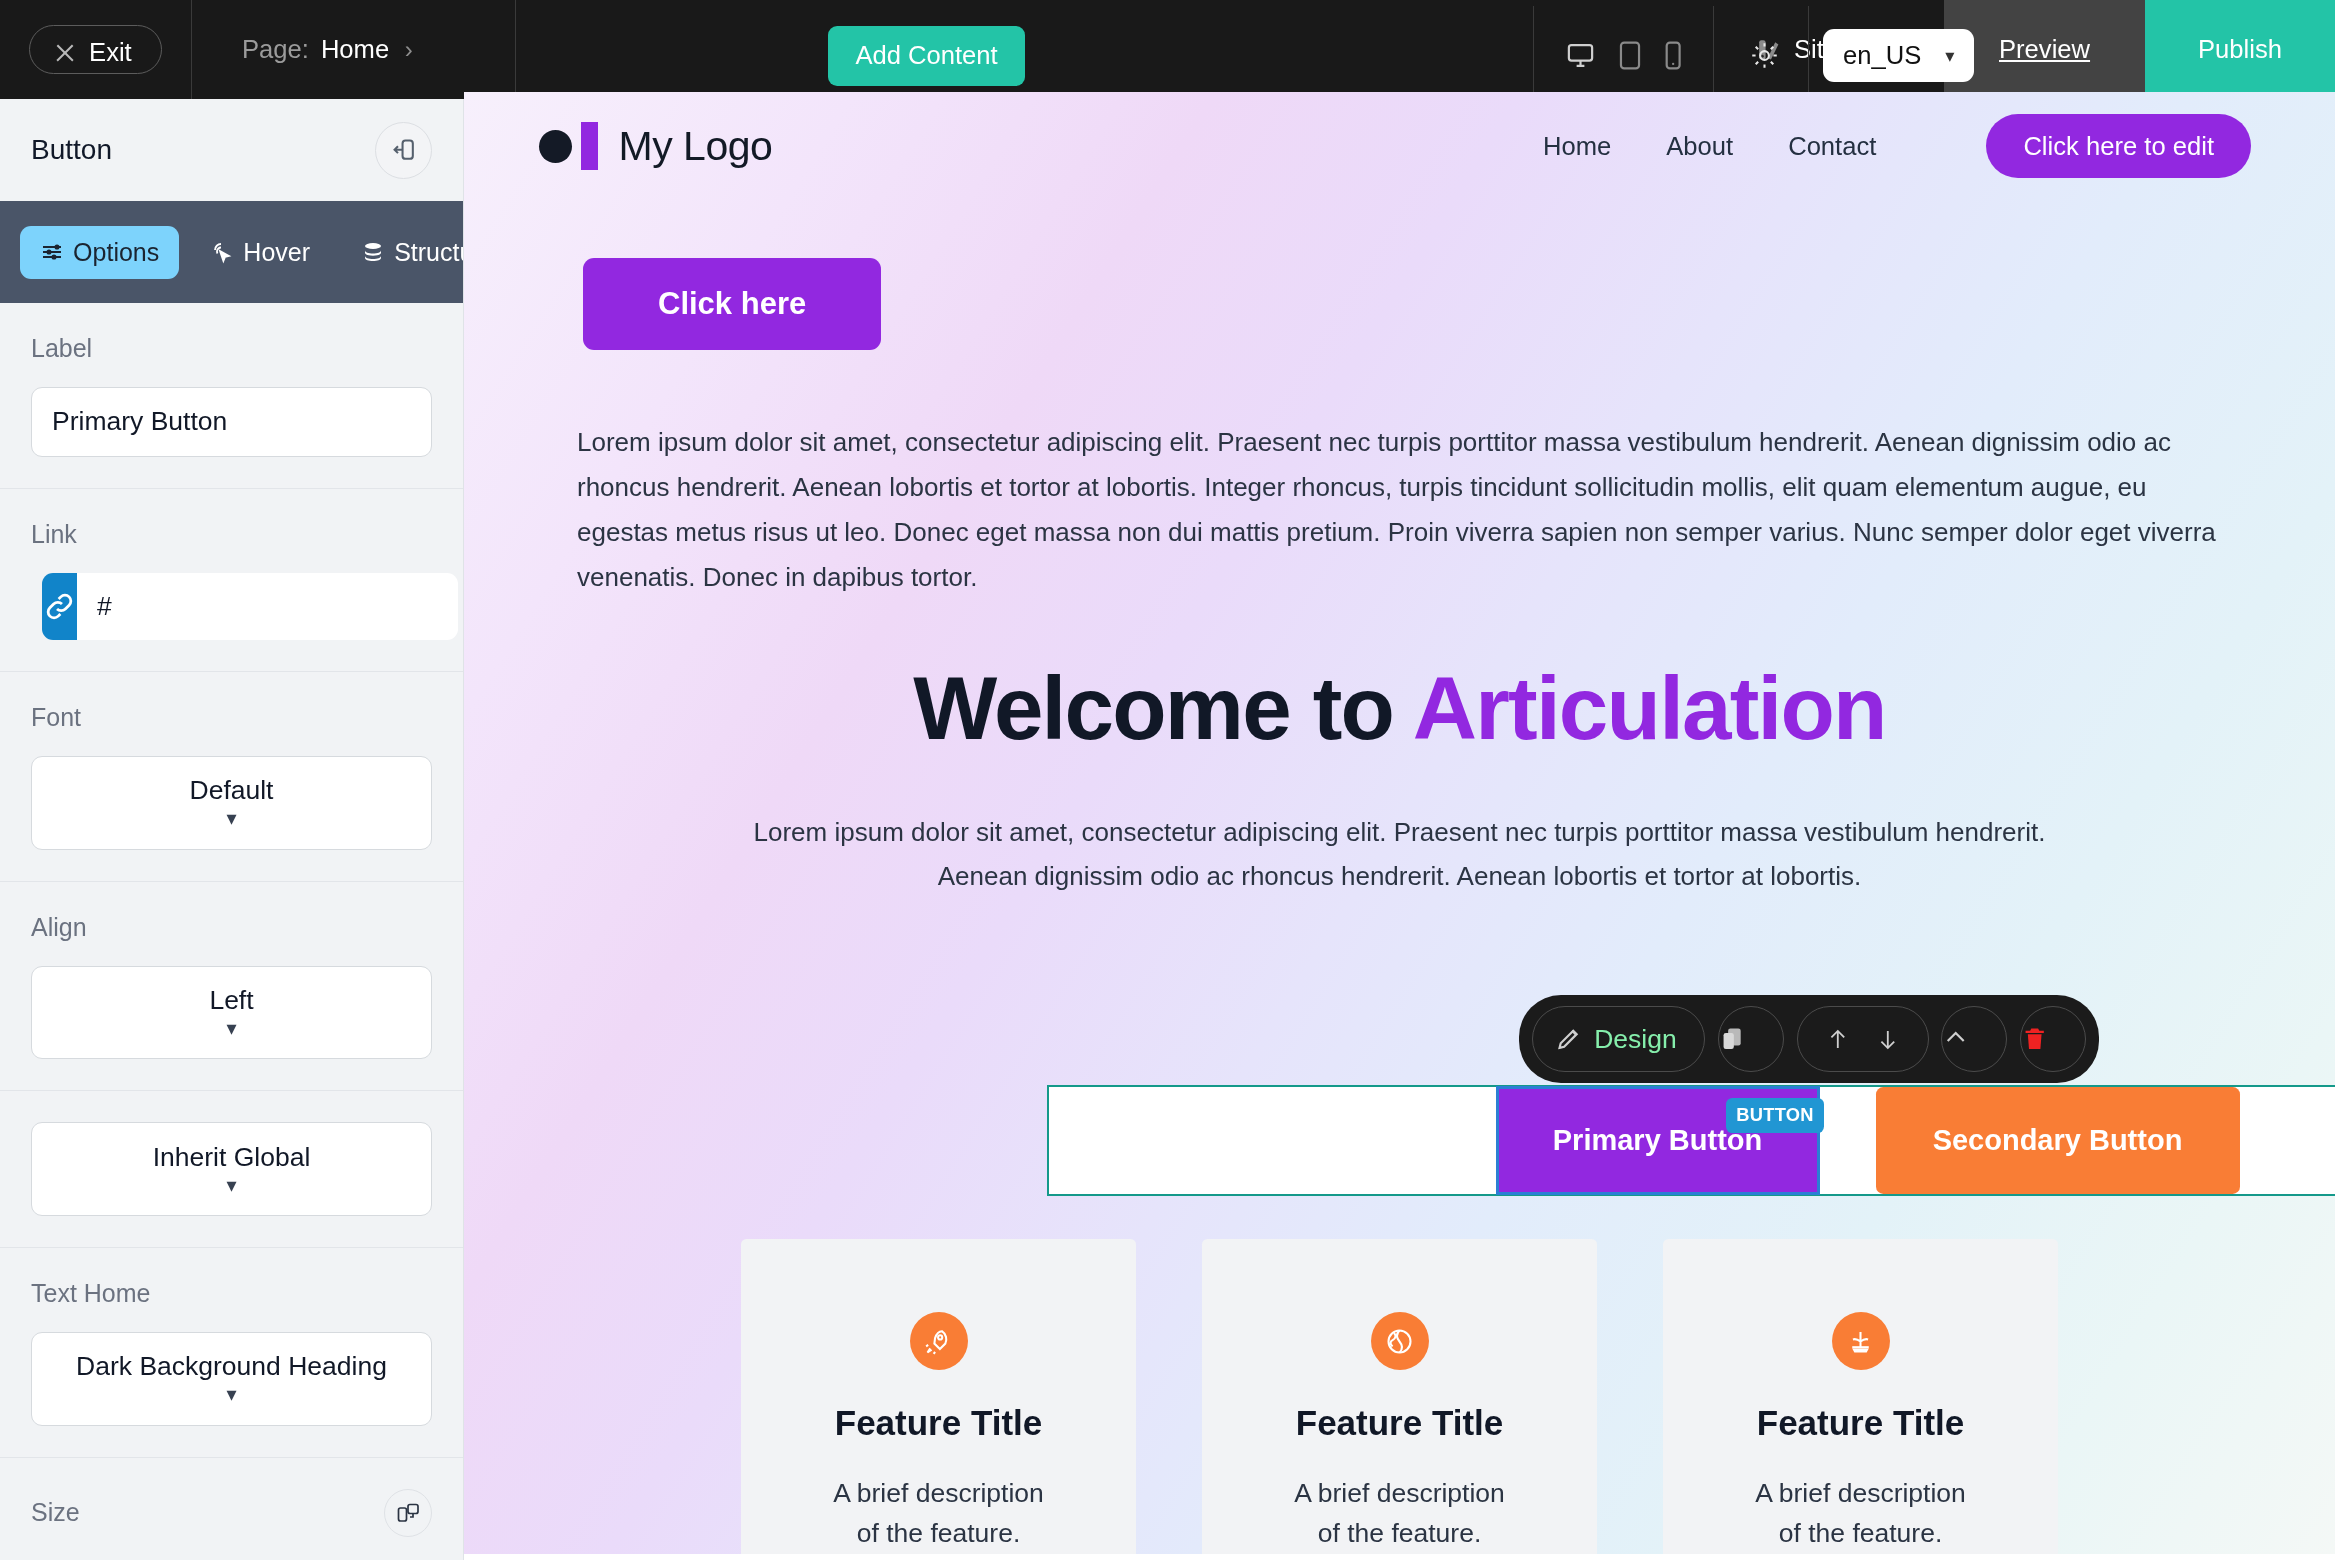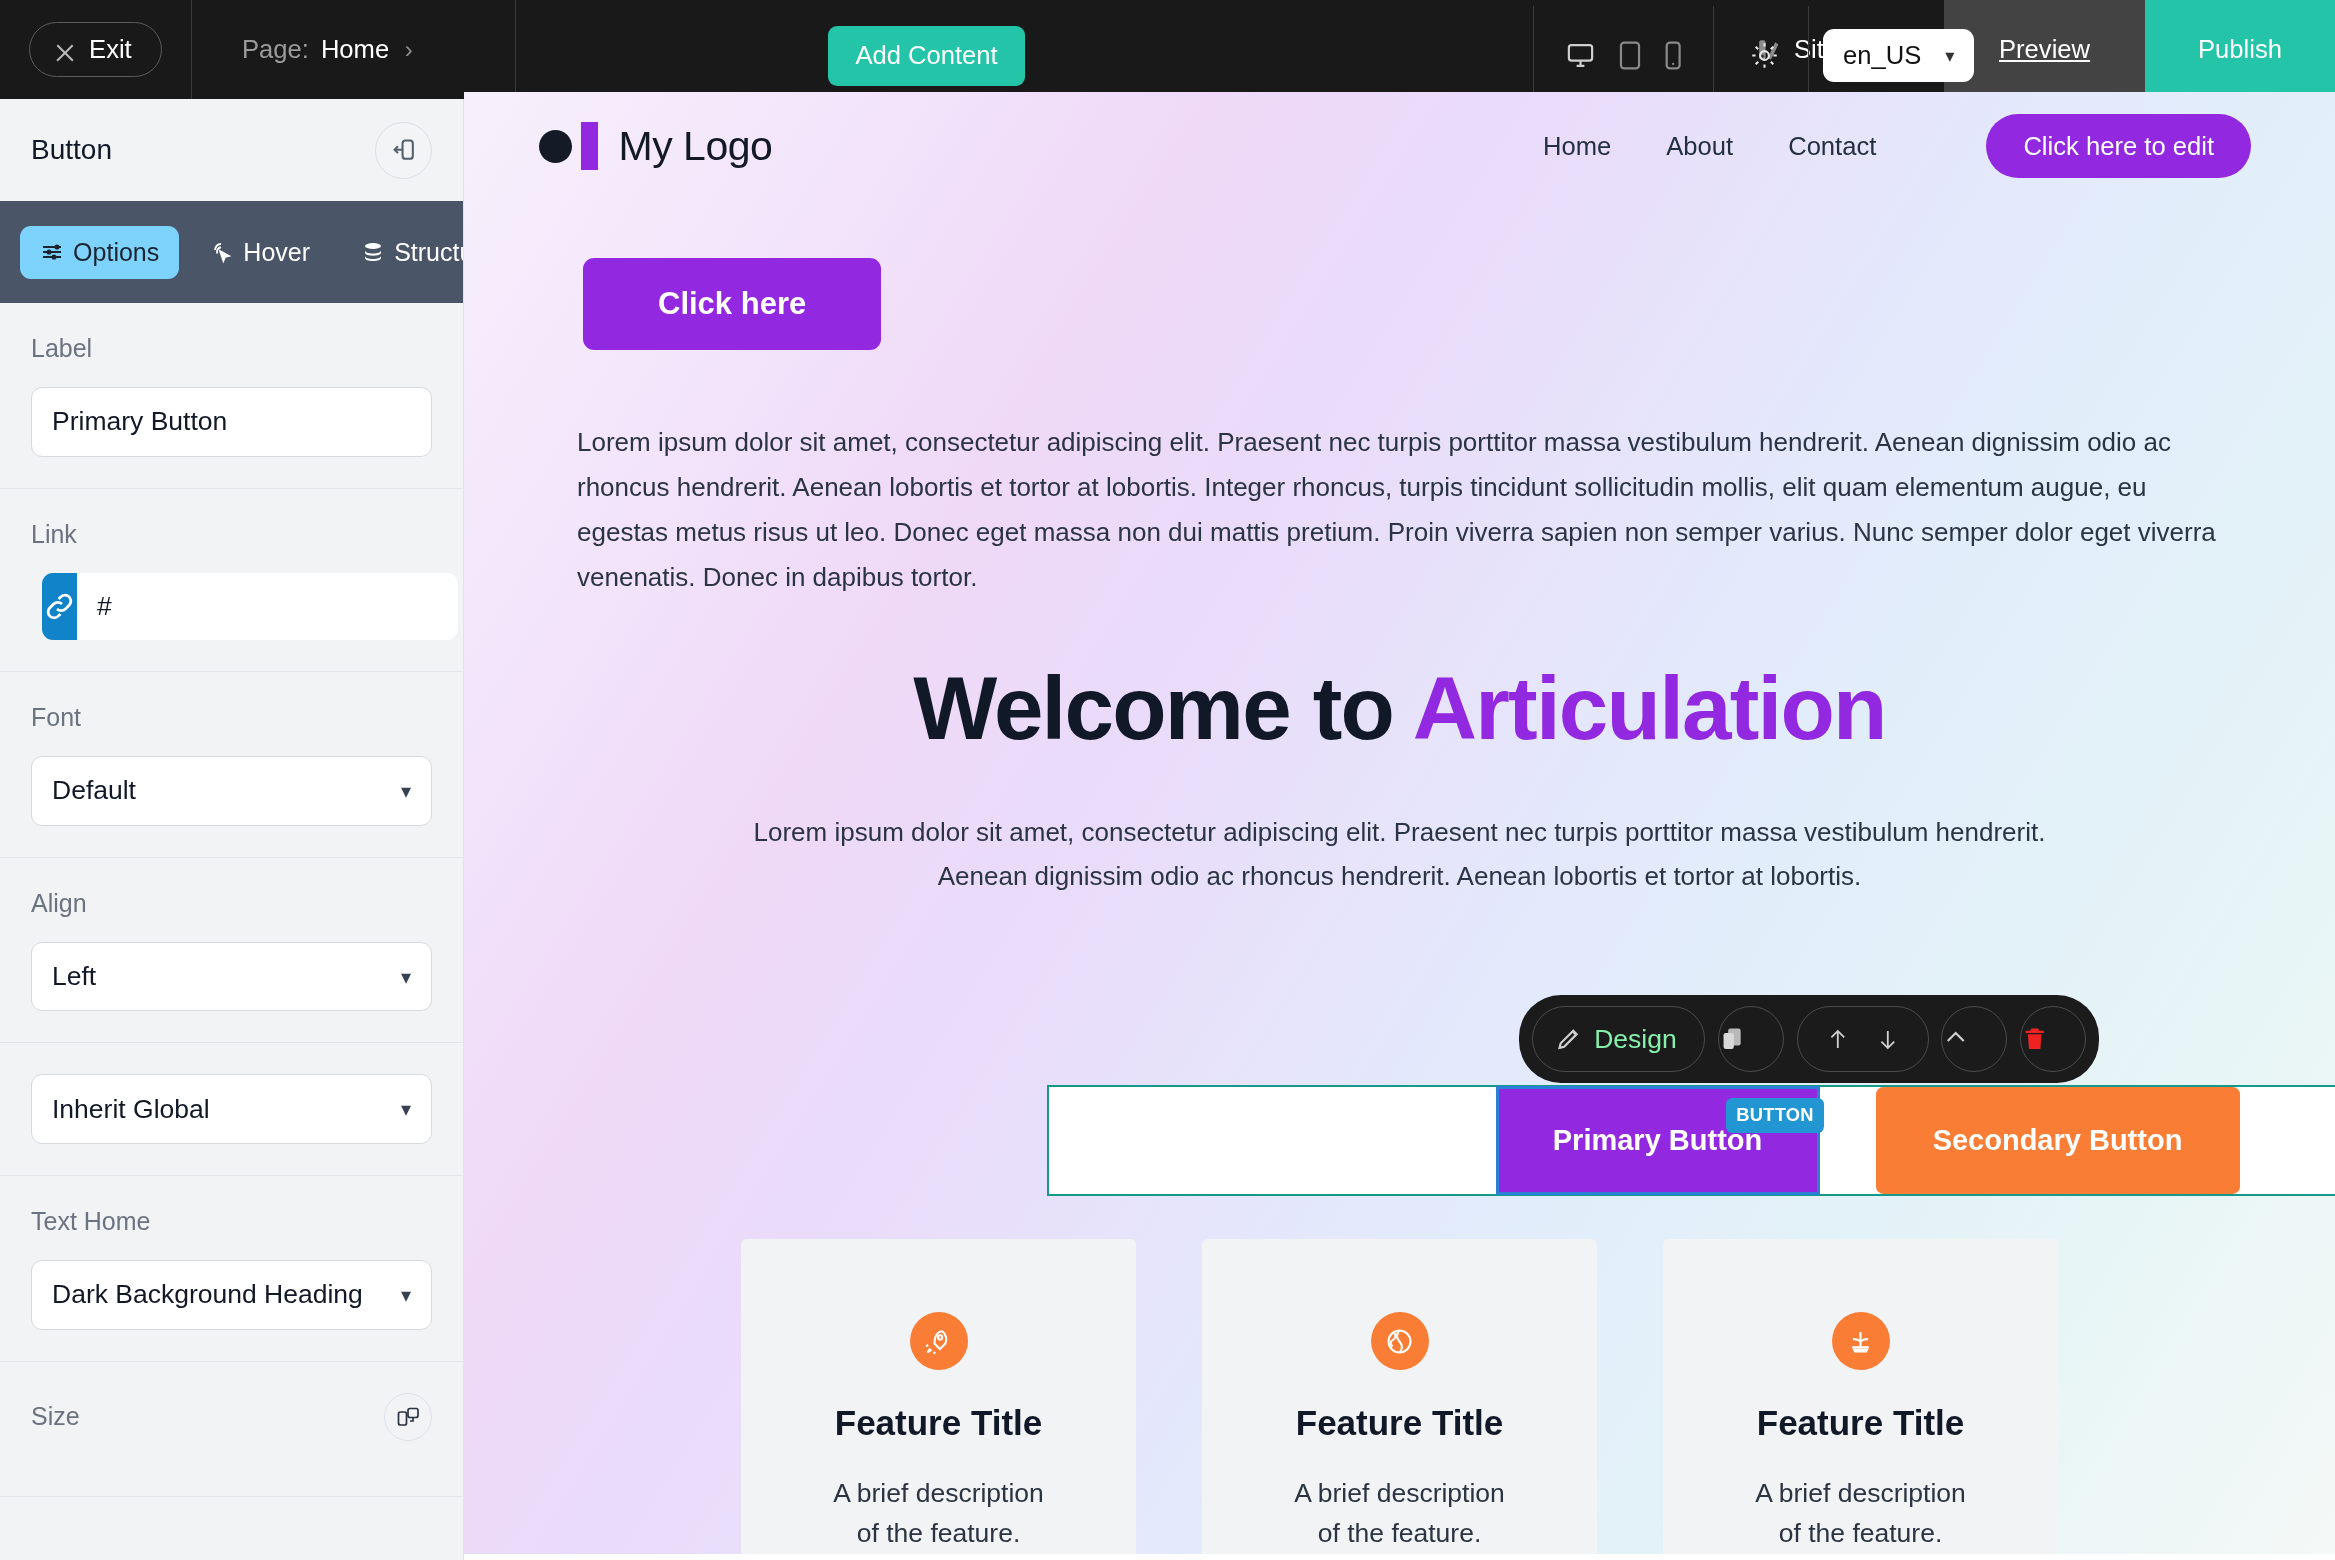--- a/index.html
+++ b/index.html
@@ -12,23 +12,23 @@
   
   .topbar {
     position: absolute; top: 0; left: 0;
     width: 2335px; height: 99px;
     background: #191919; display: flex; align-items: stretch;
     color: #fff;
   }
   .tb-exit-wrap { width: 192px; display: flex; align-items: center; justify-content: center;
      border-right: 0.9px solid #3a3a3a; }
   .exit-btn {
-    display: flex; align-items: flex-end; gap: 12.8px;
+    display: flex; align-items: center; gap: 12.8px;
     border: 0.9px solid #5c5c5c; border-radius: 37px;
-    padding: 12px 29px 12px 24px; background: transparent; color: #fff;
+    padding: 12px 29px 6px 24px; background: transparent; color: #fff;
     font-size: 25.6px; cursor: pointer;
   }
   .x-icon { width: 22px; height: 22px; position: relative; display:inline-block; opacity:.85;}
   .x-icon:before, .x-icon:after {
     content:""; position:absolute; left:0; top:10px; width:22px; height:2.3px; background:#d6d6d6;
   }
   .x-icon:before { transform: rotate(45deg); }
   .x-icon:after  { transform: rotate(-45deg); }
 
   .tb-page {
@@ -110,21 +110,21 @@
     width: 48px; height: 48px; border-radius:50%; border:0.9px solid #dfe2e6;
     display:flex; align-items:center; justify-content:center; cursor:pointer;
   }
   .txt-input {
     width: 100%; background:#fff; border:0.9px solid #d6dade; border-radius: 11px;
     font-size: 26.5px; color:#111827; padding: 18.3px 20px; font-family: inherit;
   }
   .select-box {
     width: 100%; background:#fff; border:0.9px solid #d6dade; border-radius: 11px;
     font-size: 26.5px; color:#111827; padding: 18.3px 20px; cursor:pointer;
-    display:flex; align-items:center; justify-content:space-between;
+    display:flex; align-items:center; justify-content:space-between;flex-direction:column;
   }
   .select-box .cv { font-size: 20px; color:#374151; }
   .link-row { display:flex; align-items:stretch; padding-left: 11px; }
   .link-icon-btn {
     width: 84px; background:#1184c9; border-radius: 11px 0 0 11px;
     display:flex; align-items:center; justify-content:center; cursor:pointer;
   }
   .link-input {
     flex:1; background:#fff; border:none; border-radius: 0 11px 11px 0;
     font-size: 26.5px; color:#111827; padding: 18.3px 20px; font-family: inherit;

